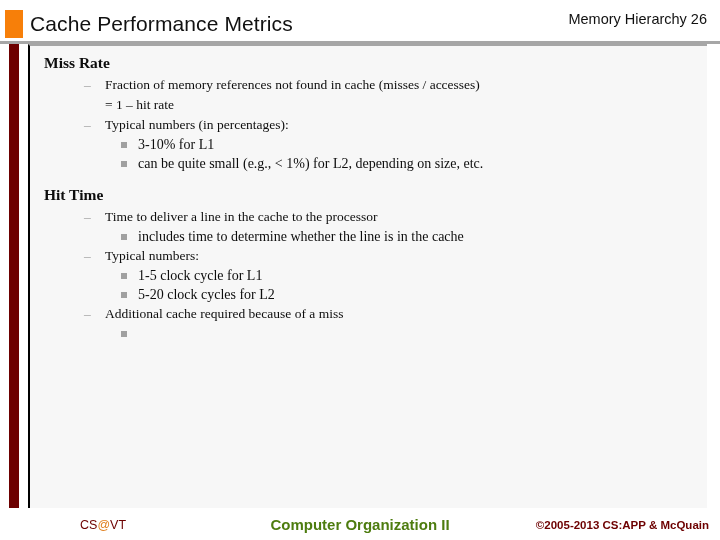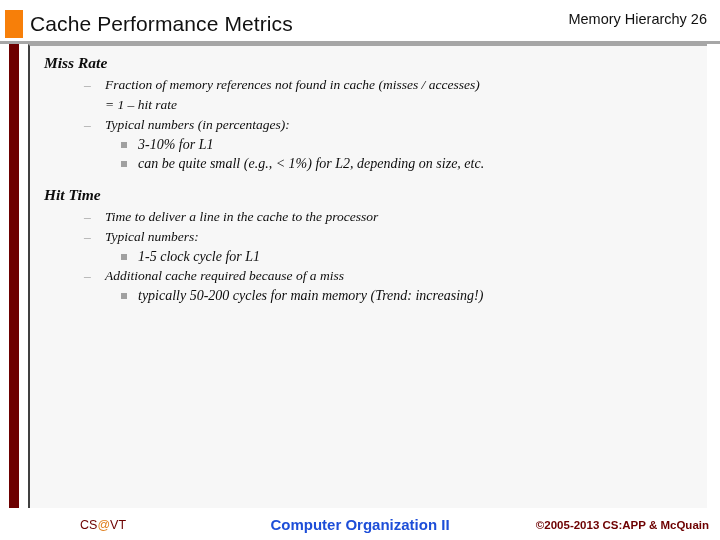--- a/index.html
+++ b/index.html
@@ -80,24 +80,23 @@
   }
 
   
   .content-panel {
     position: absolute;
     left: 28px;
     top: 44px;
     width: 679px;
     height: 464px;
     background: #f7f7f7;
-    border-left: 2px solid #404040;
+    border-left: 2px solid #000000;
     border-top: 2px solid #a6a6a6;
     box-sizing: border-box;
-    font-style: italic;
   }
 
   .body-text {
     position: absolute;
     left: 8px;
     top: 6px;
     width: 666px;
     color: #0d0d0d;
   }
 
@@ -165,21 +164,21 @@
   .footer-left .at { color: #e08020; }
   .footer-center {
     position: absolute;
     left: 0;
     top: 8px;
     width: 720px;
     text-align: center;
     font-family: "Liberation Sans", "DejaVu Sans", sans-serif;
     font-size: 15px;
     font-weight: bold;
-    color: #1d4ed8;
+    color: #4d7c0f;
   }
   .footer-right {
     position: absolute;
     right: 11px;
     top: 11px;
     font-family: "Liberation Sans", "DejaVu Sans", sans-serif;
     font-size: 11.5px;
     font-weight: bold;
     color: #6d0000;
     white-space: nowrap;
@@ -225,41 +224,48 @@
         <span>can be quite small (e.g., &lt; 1%) for L2, depending on size, etc.</span>
       </div>
 
       <div class="lvl1 spaced">Hit Time</div>
 
       <div class="lvl2">
         <span class="dash">–</span>
         <span>Time to deliver a line in the cache to the processor</span>
       </div>
 
+      <div class="lvl3">
+        <span class="sq"></span>
+        <span>includes time to determine whether the line is in the cache</span>
+      </div>
 
       <div class="lvl2">
         <span class="dash">–</span>
         <span>Typical numbers:</span>
       </div>
 
       <div class="lvl3">
         <span class="sq"></span>
         <span>1-5 clock cycle for L1</span>
       </div>
 
+      <div class="lvl3">
+        <span class="sq"></span>
+        <span>5-20 clock cycles for L2</span>
+      </div>
 
 
       <div class="lvl2">
         <span class="dash">–</span>
         <span>Additional cache required because of a miss</span>
       </div>
 
       <div class="lvl3">
         <span class="sq"></span>
-        <span>typically 50-200 cycles for main memory (Trend: increasing!)</span>
       </div>
 
     </div>
   </div>
 
   <div class="footer">
     <div class="footer-left"><span>CS</span><span class="at">@</span><span>VT</span></div>
     <div class="footer-center">Computer Organization II</div>
     <div class="footer-right">©2005-2013 CS:APP &amp; McQuain</div>
   </div>

